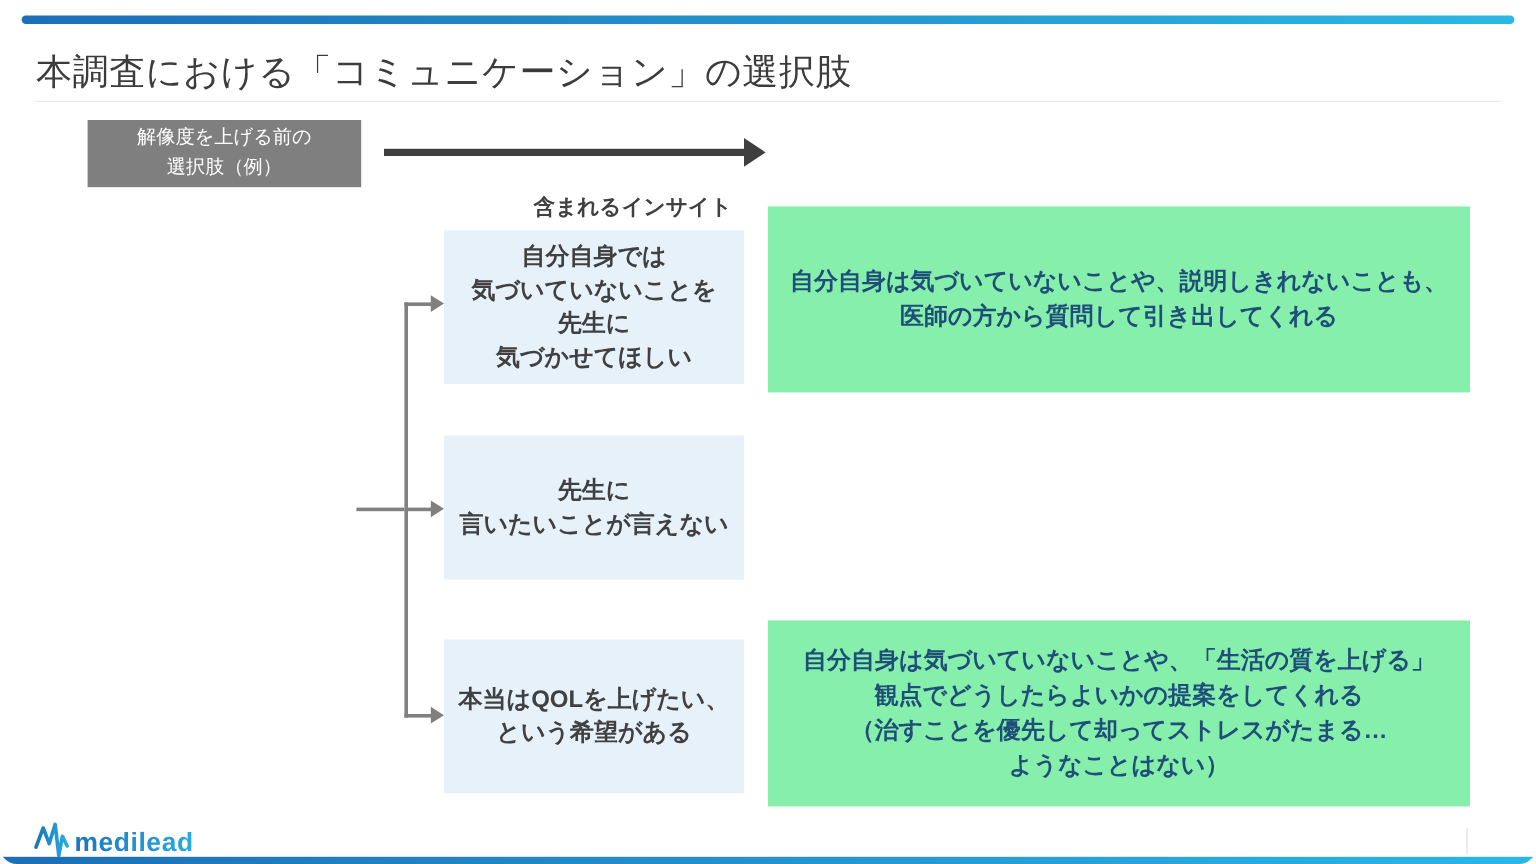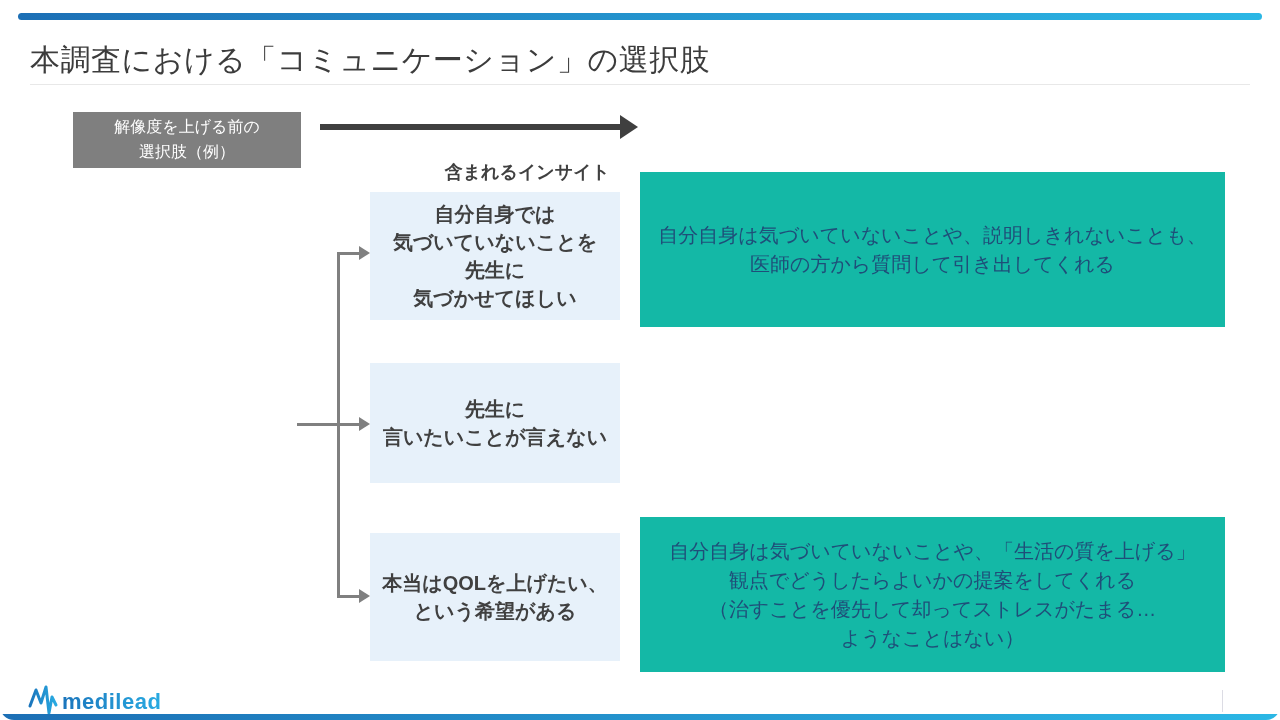--- a/index.html
+++ b/index.html
@@ -19,34 +19,34 @@
     position:absolute; left:30px; top:40px; width:1200px;
     font-size:30px; color:#3c3c3c; letter-spacing:0.5px;
   }
   .title-divider {
     position:absolute; left:30px; top:84px; width:1220px; height:1px; background:#e8e8e8;
   }
   .gray-box {
     position:absolute; background:#7f7f7f; color:#ffffff;
     display:flex; align-items:center; justify-content:center; text-align:center;
   }
-  .before-box { left:73px; top:112px; width:228px; height:56px; font-size:16px; line-height:1.55; }
+  .before-box { left:73px; top:100px; width:228px; height:56px; font-size:16px; line-height:1.55; }
   .after-box { left:640px; top:100px; width:585px; height:56px; font-size:18px; }
   .arrow-line { position:absolute; left:320px; top:124px; width:300px; height:6px; background:#3f3f3f; }
   .arrow-head {
     position:absolute; left:620px; top:115px; width:0; height:0;
     border-top:12px solid transparent; border-bottom:12px solid transparent;
     border-left:18px solid #3f3f3f;
   }
   .insight-header {
     position:absolute; left:360px; top:160px; width:250px; text-align:right;
     font-size:18px; font-weight:bold; color:#404040;
   }
   .blue-box {
-    position:absolute; background:#14b8a6; color:#1f4e79; font-weight:normal;
+    position:absolute; background:#86efac; color:#1f4e79; font-weight:bold;
     display:flex; align-items:center; justify-content:center; text-align:center;
     font-size:20px; line-height:1.45;
   }
   .source-box { left:73px; top:350px; width:224px; height:150px; }
   .detail-box { left:640px; width:585px; height:155px; }
   .detail-1 { top:172px; }
   .detail-2 { top:346px; height:152px; }
   .detail-3 { top:517px; }
   .insight-box {
     position:absolute; left:370px; width:250px; background:#e7f1fa; color:#404040;

